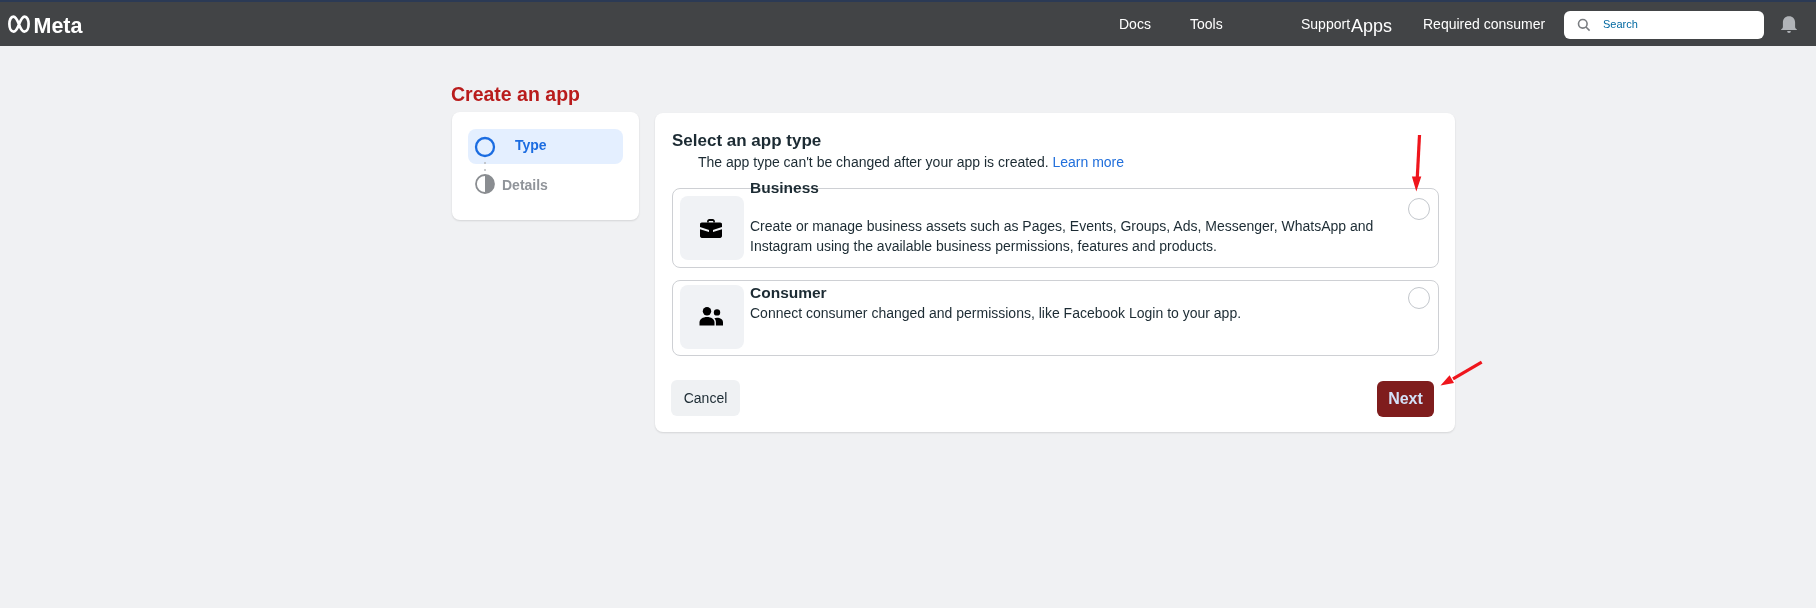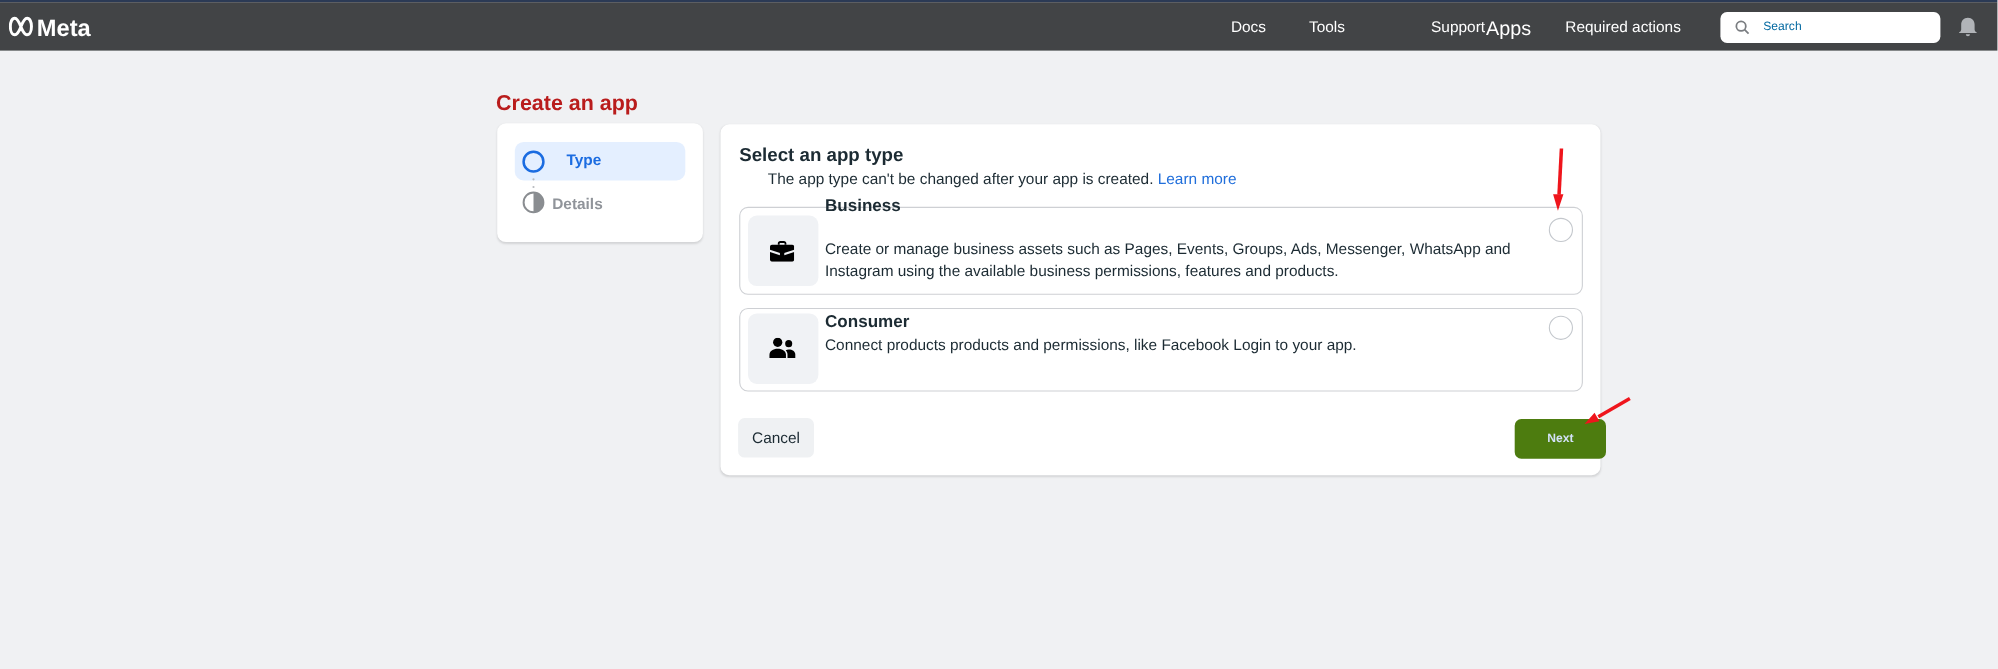--- a/index.html
+++ b/index.html
@@ -17,21 +17,21 @@
 
   <svg class="abs" style="left:8px;top:14px;" width="82" height="22" viewBox="0 0 82 22">
     <path d="M11 10.4 C9.2 5.6 7.6 2.6 5.4 2.6 C2.8 2.6 1.4 6.2 1.4 10 C1.4 14.3 3 17.6 5.6 17.6 C7.8 17.6 9.3 14.6 11 10.4 C12.7 14.6 14.2 17.6 16.4 17.6 C19 17.6 20.6 14.3 20.6 10 C20.6 6.2 19.2 2.6 16.6 2.6 C14.4 2.6 12.8 5.6 11 10.4" fill="none" stroke="#fff" stroke-width="2.7"></path>
     <text x="25.5" y="19" fill="#fff" font-size="21.5" font-weight="bold" font-family="Liberation Sans">Meta</text>
   </svg>
 
   <div class="abs" id="nav-docs" style="top:16px;left:1119px;color:#fff;font-size:14px;">Docs</div>
   <div class="abs" style="top:16px;left:1190px;color:#fff;font-size:14px;">Tools</div>
   <div class="abs" style="top:16px;left:1262px;color:#fff;font-size:14px;margin-left:39px;">Support</div>
   <div class="abs" style="top:16px;left:1351px;color:#fff;font-size:18px;">Apps</div>
-  <div class="abs" style="top:16px;left:1423px;color:#fff;font-size:14px;">Required actions</div>
+  <div class="abs" style="top:16px;left:1423px;color:#fff;font-size:14px;">Required consumer</div>
 
   <div class="abs" style="left:1564px;top:11px;width:200px;height:28px;background:#fff;border-radius:6px;"></div>
   <svg class="abs" style="left:1577px;top:18px;" width="14" height="14" viewBox="0 0 14 14">
     <circle cx="5.8" cy="5.8" r="4.3" fill="none" stroke="#7a7d81" stroke-width="1.6"></circle>
     <line x1="9" y1="9" x2="12.6" y2="12.6" stroke="#7a7d81" stroke-width="1.6"></line>
   </svg>
   <div class="abs" style="left:1603px;top:18px;color:#0369a1;font-size:11px;">Search</div>
 
   <svg class="abs" style="left:1779px;top:15px;" width="20" height="19" viewBox="0 0 20 19">
     <path d="M10 1.2 C6.2 1.2 3.9 3.9 3.9 7.5 L3.9 11.8 C3.9 12.8 3.3 13.7 2.4 14.2 C1.7 14.6 2 15.1 2.7 15.1 L17.3 15.1 C18 15.1 18.3 14.6 17.6 14.2 C16.7 13.7 16.1 12.8 16.1 11.8 L16.1 7.5 C16.1 3.9 13.8 1.2 10 1.2 Z" fill="#b1b4b8"></path>
@@ -72,25 +72,25 @@
 
   <div class="abs" style="left:672px;top:280px;width:767px;height:76px;border:1px solid #ced0d4;border-radius:8px;background:#fff;"></div>
   <div class="abs" style="left:680px;top:285px;width:64px;height:64px;background:#f0f2f5;border-radius:8px;"></div>
   <svg class="abs" style="left:699px;top:307px;" width="25" height="19" viewBox="0 0 25 19">
     <circle cx="8" cy="4.2" r="4.2" fill="#000"></circle>
     <path d="M0.5 18.5 V15.5 C0.5 12.2 3.8 10 8 10 C12.2 10 15.5 12.2 15.5 15.5 V18.5 Z" fill="#000"></path>
     <circle cx="18" cy="5.4" r="3.2" fill="#000"></circle>
     <path d="M16.9 18.5 V15.2 C16.9 13.6 16.3 12.3 15.3 11.3 C16.1 11 17 10.8 18 10.8 C21.3 10.8 24 12.6 24 15.2 V18.5 Z" fill="#000"></path>
   </svg>
   <div class="abs" style="left:750px;top:283.5px;font-size:15.5px;font-weight:bold;color:#1c2b33;">Consumer</div>
-  <div class="abs" style="left:750px;top:305px;font-size:14px;color:#1c2b33;">Connect products products and permissions, like Facebook Login to your app.</div>
+  <div class="abs" style="left:750px;top:305px;font-size:14px;color:#1c2b33;">Connect consumer changed and permissions, like Facebook Login to your app.</div>
   <div class="abs" style="left:1408px;top:287px;width:22px;height:22px;border:1.5px solid #c3c7cc;border-radius:50%;background:#fff;"></div>
 
   <div class="abs" style="left:671px;top:380px;width:69px;height:36px;background:#eff1f3;border-radius:6px;font-size:14px;color:#1c2b33;display:flex;align-items:center;justify-content:center;">Cancel</div>
-  <div class="abs" style="left:1377px;top:381px;width:83px;height:36px;background:#4d7c0f;border-radius:6px;font-size:11px;font-weight:bold;color:#d3e1f8;display:flex;align-items:center;justify-content:center;">Next</div>
+  <div class="abs" style="left:1377px;top:381px;width:57px;height:36px;background:#7f1d1d;border-radius:6px;font-size:16px;font-weight:bold;color:#d3e1f8;display:flex;align-items:center;justify-content:center;">Next</div>
 
   <svg class="abs" style="left:1400px;top:130px;" width="40" height="70" viewBox="0 0 40 70">
     <line x1="19.5" y1="5" x2="17.3" y2="47" stroke="#ef151c" stroke-width="3.2"></line>
     <polygon points="16.3,61.5 11.9,46.5 21.3,46.5" fill="#ef151c"></polygon>
   </svg>
   <svg class="abs" style="left:1435px;top:355px;" width="55" height="40" viewBox="0 0 55 40">
     <line x1="46.7" y1="7.2" x2="18" y2="23.8" stroke="#ef151c" stroke-width="3.2"></line>
     <polygon points="5.5,30.5 14.6,20.2 19,28" fill="#ef151c"></polygon>
   </svg>
 

